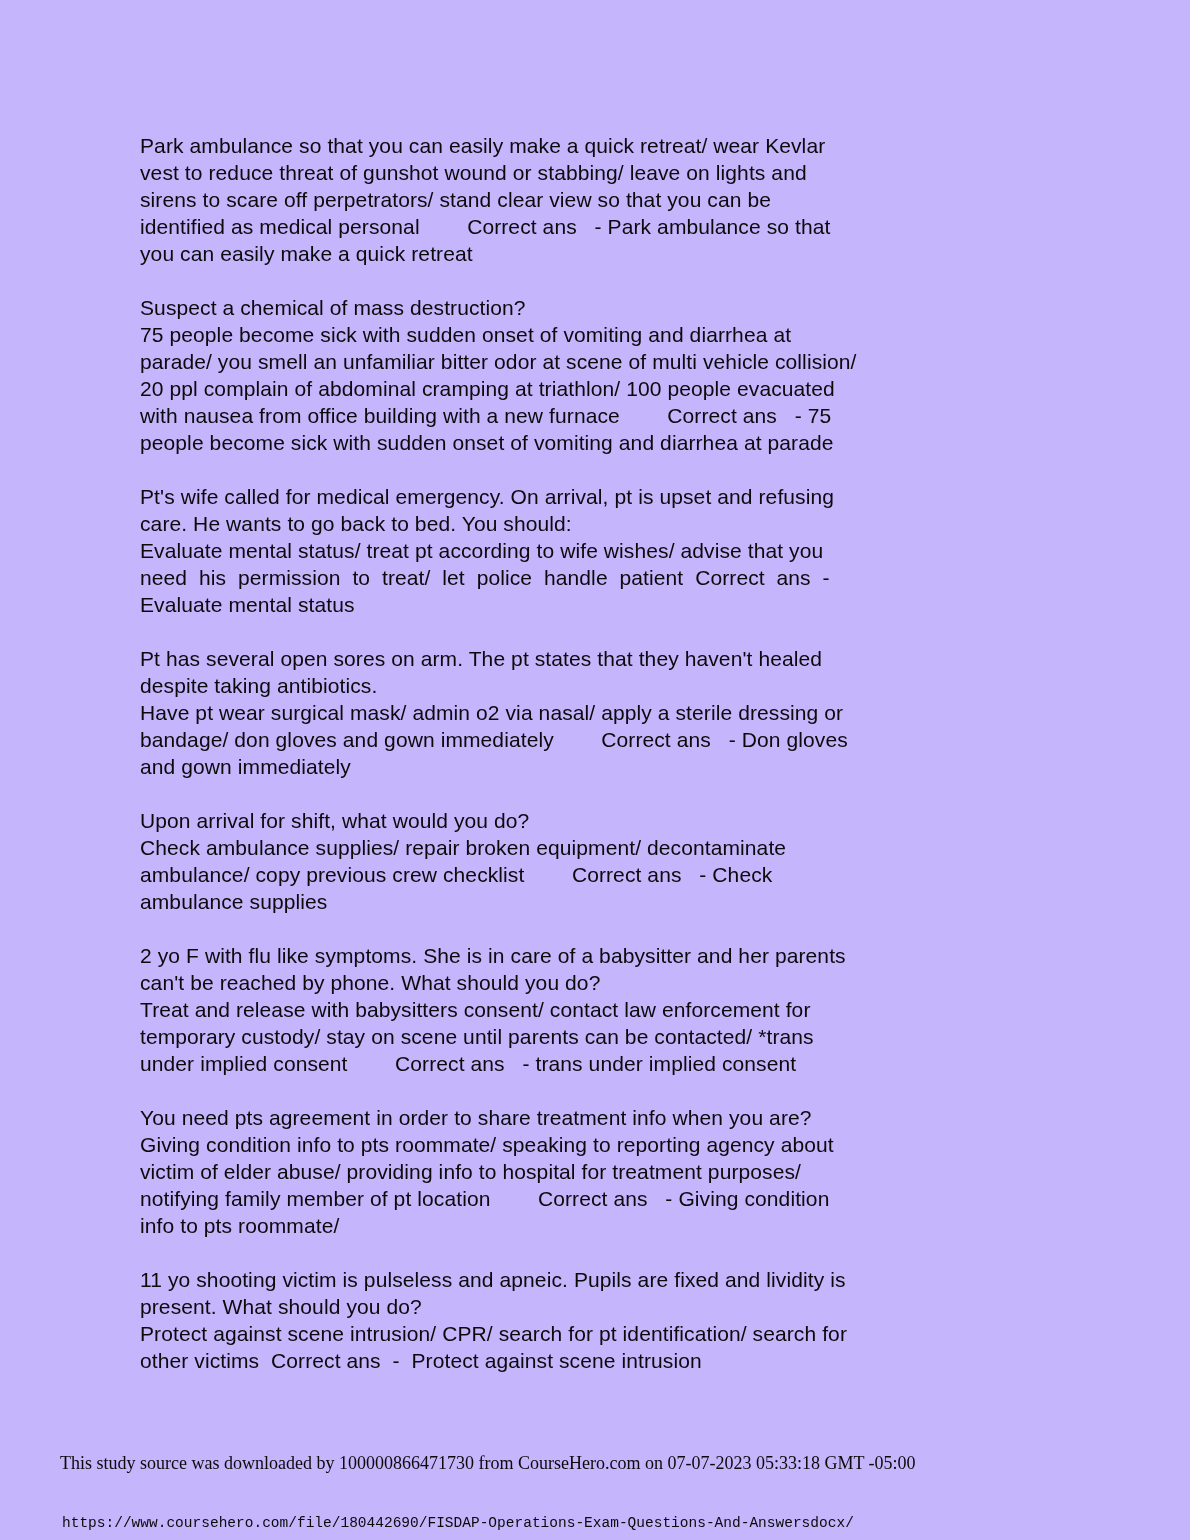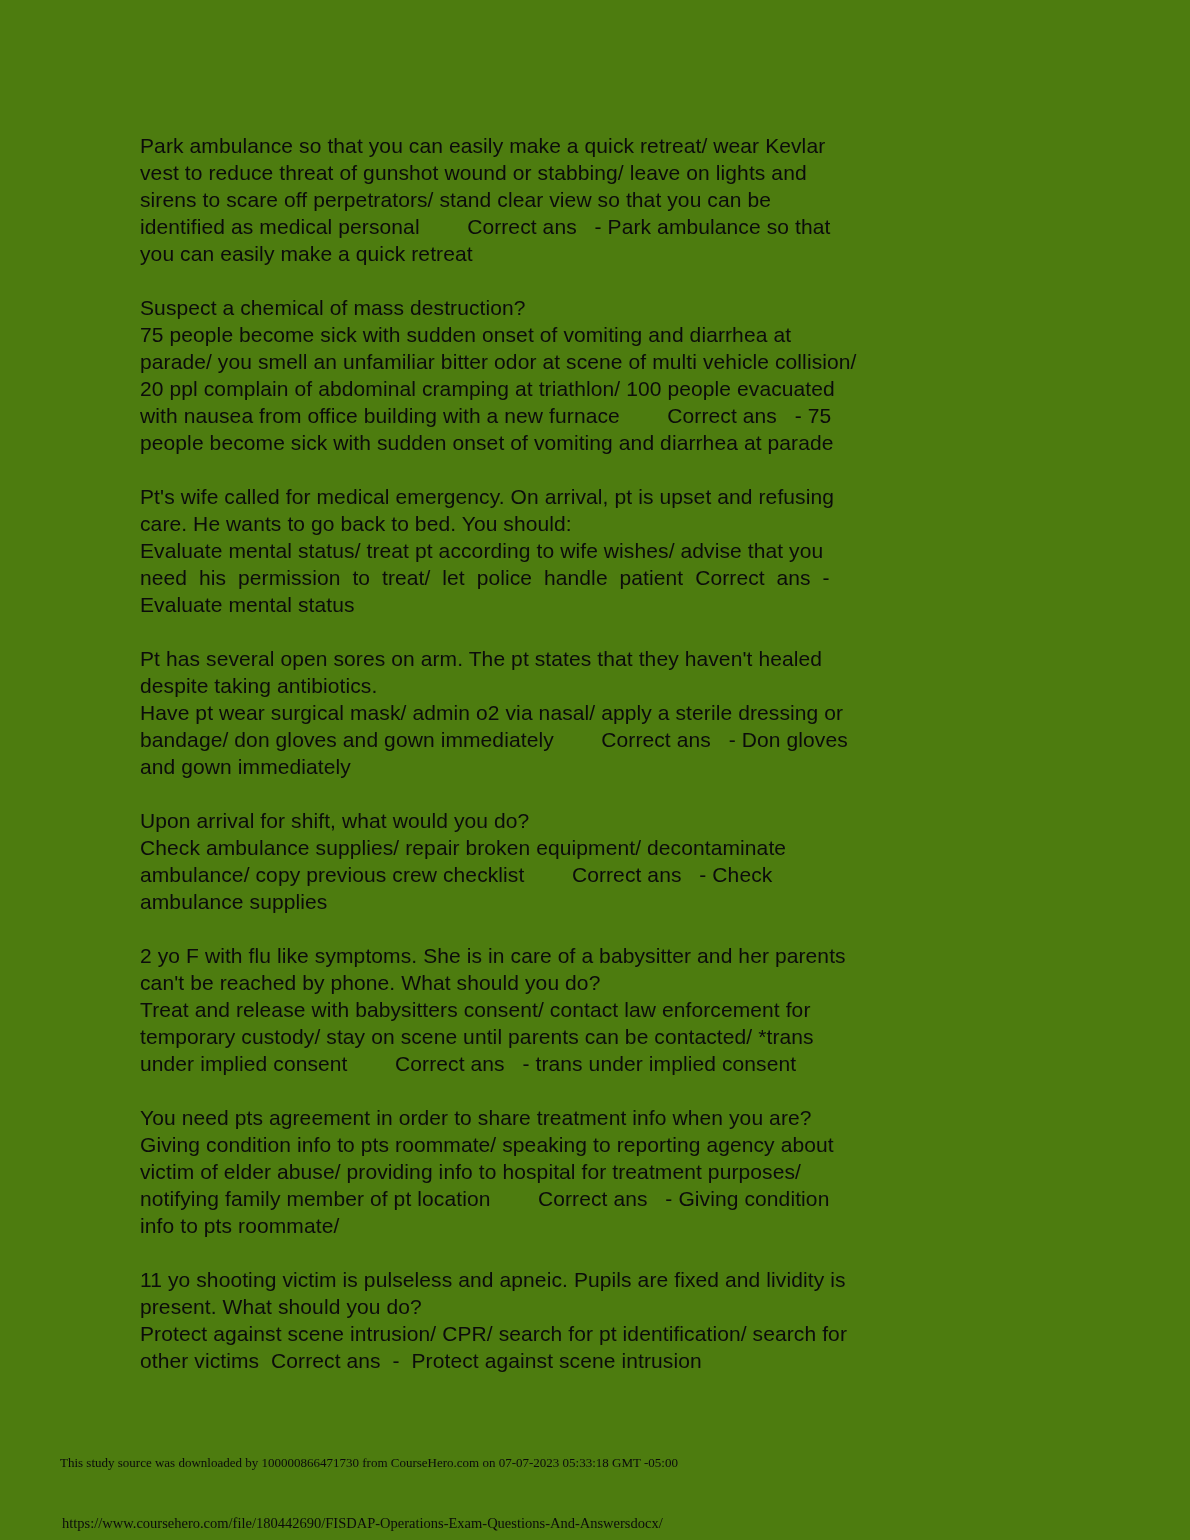--- a/index.html
+++ b/index.html
@@ -4,21 +4,21 @@
 <style>
   html, body {
     margin: 0;
     padding: 0;
     background: #ffffff;
   }
   .page {
     position: relative;
     width: 1190px;
     height: 1540px;
-    background: #4d7c0f;
+    background: #c4b5fd;
     overflow: hidden;
     font-family: "Liberation Sans", "DejaVu Sans", sans-serif;
     color: #000000;
   }
   .body-text {
     position: absolute;
     left: 140px;
     top: 132px;
     width: 960px;
     font-size: 21px;
@@ -28,30 +28,30 @@
   }
   .para {
     margin: 0 0 27px 0;
     white-space: pre;
   }
   .footer-note {
     position: absolute;
     left: 60px;
     top: 1454px;
     font-family: "Liberation Serif", "DejaVu Serif", serif;
-    font-size: 13px;
+    font-size: 18px;
     line-height: 18px;
     color: #0b0b0b;
     white-space: pre;
   }
   .footer-url {
     position: absolute;
     left: 62px;
     top: 1514px;
-    font-family: Liberation Serif, serif;
+    font-family: Liberation Mono, monospace;
     font-size: 14.5px;
     line-height: 18px;
     color: #0b0b0b;
     white-space: pre;
   }
 </style>
 </head>
 <body>
 
 <div class="page">

